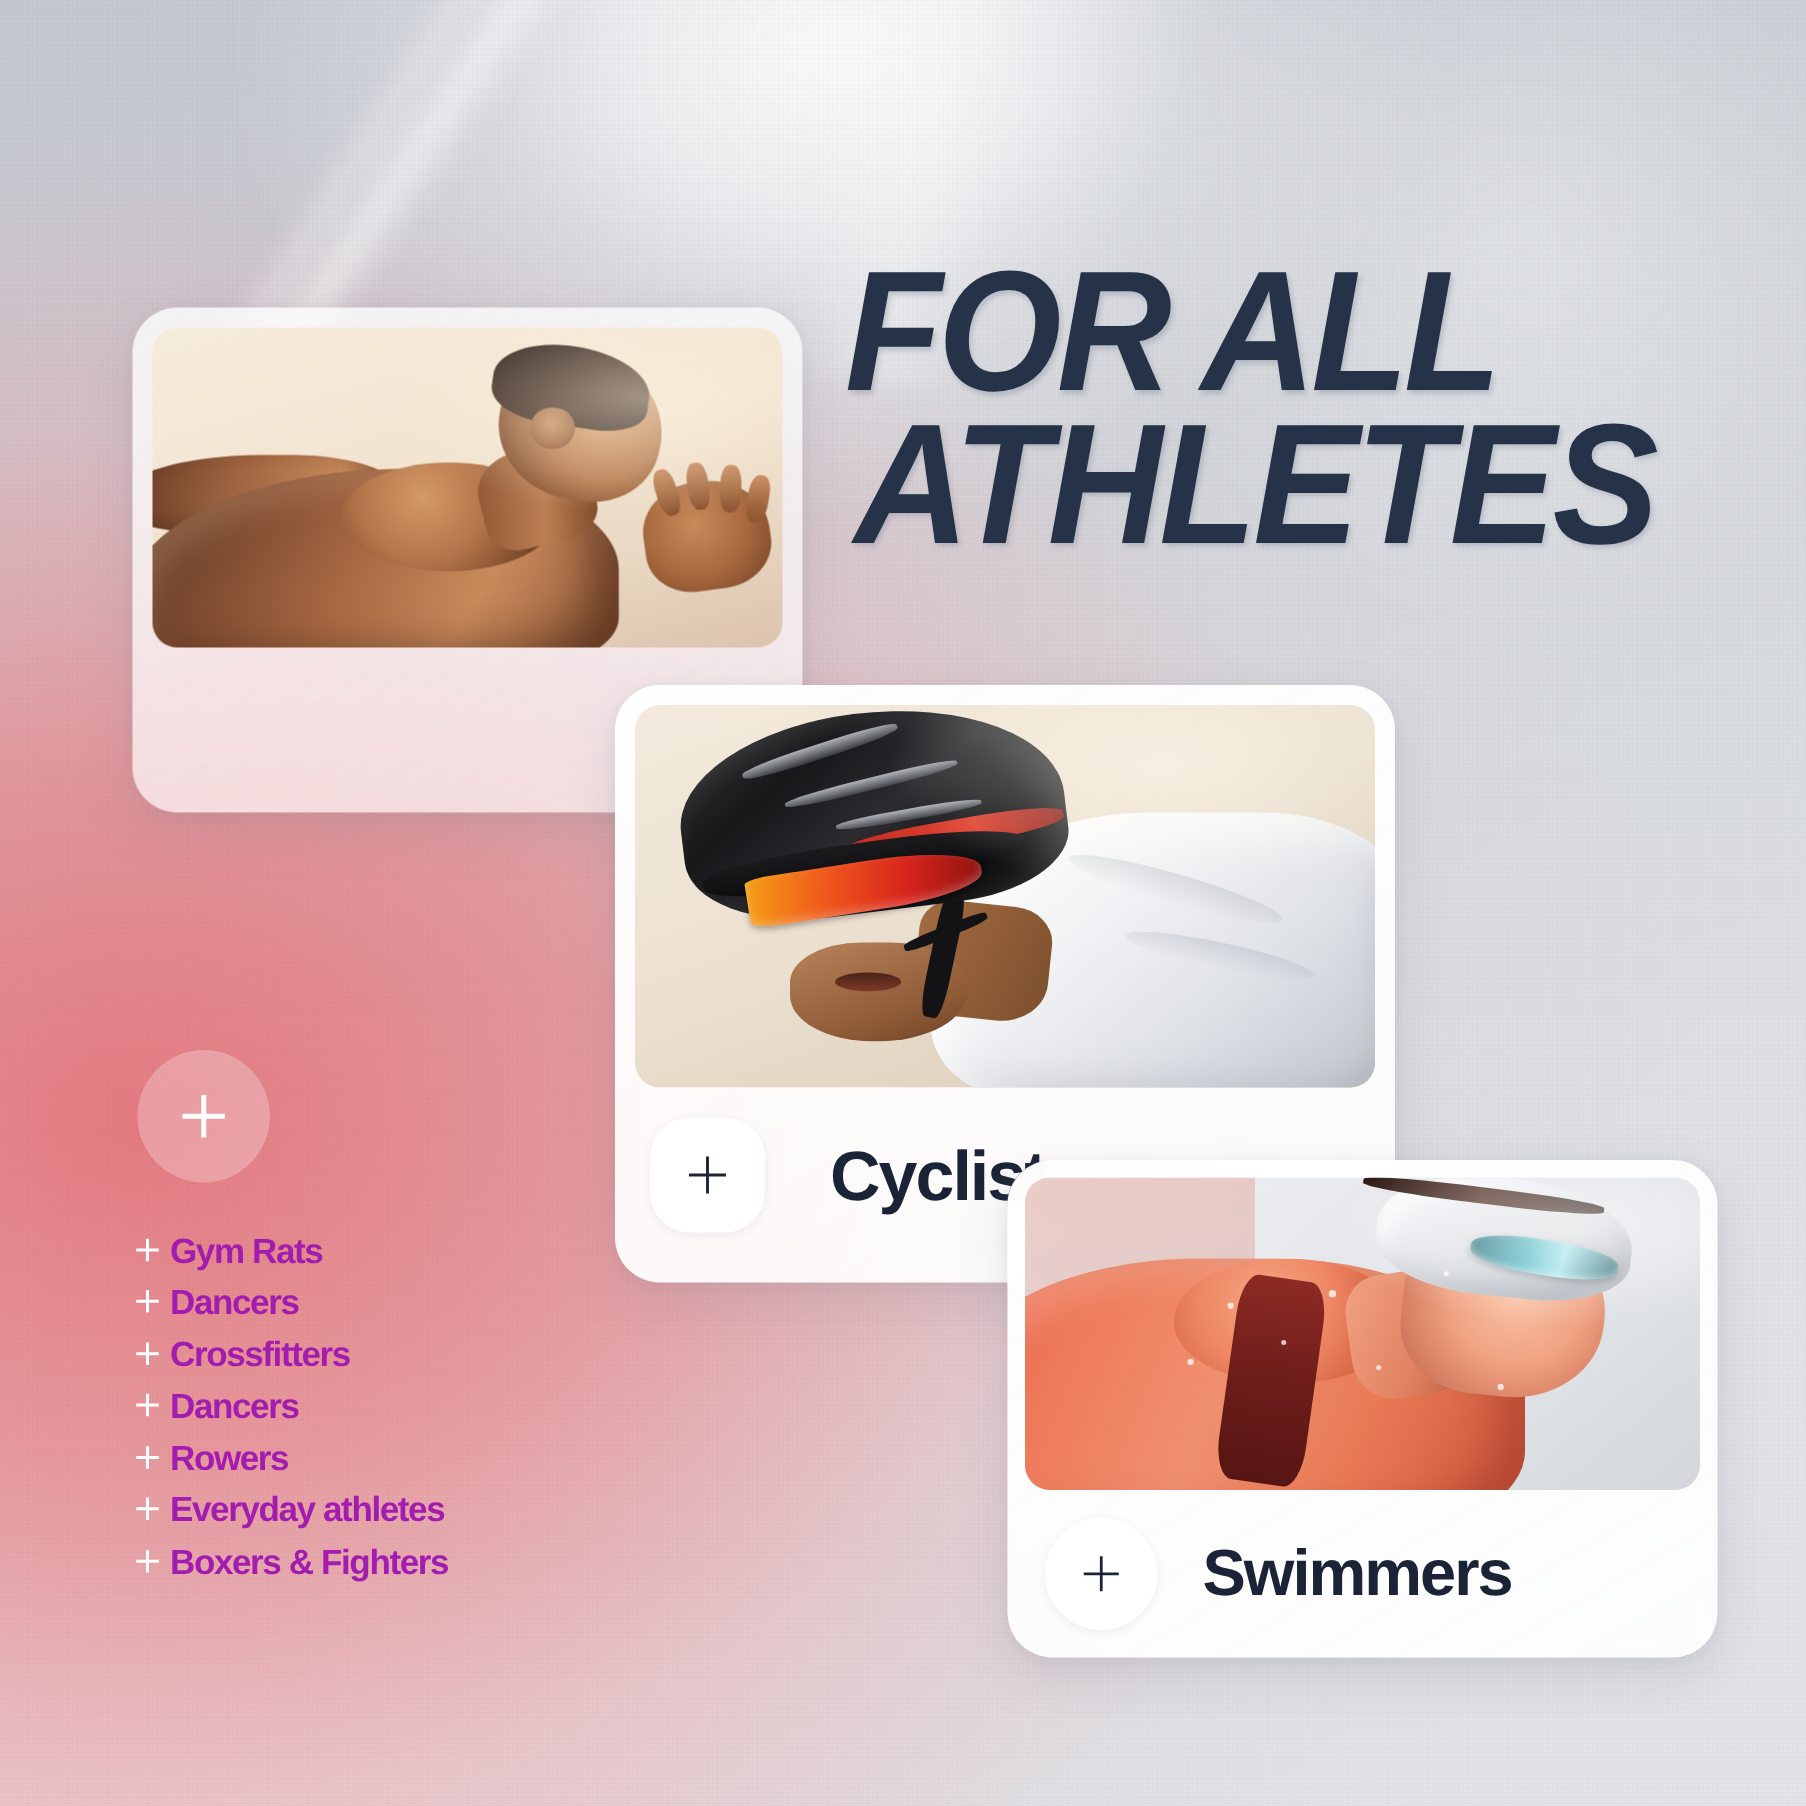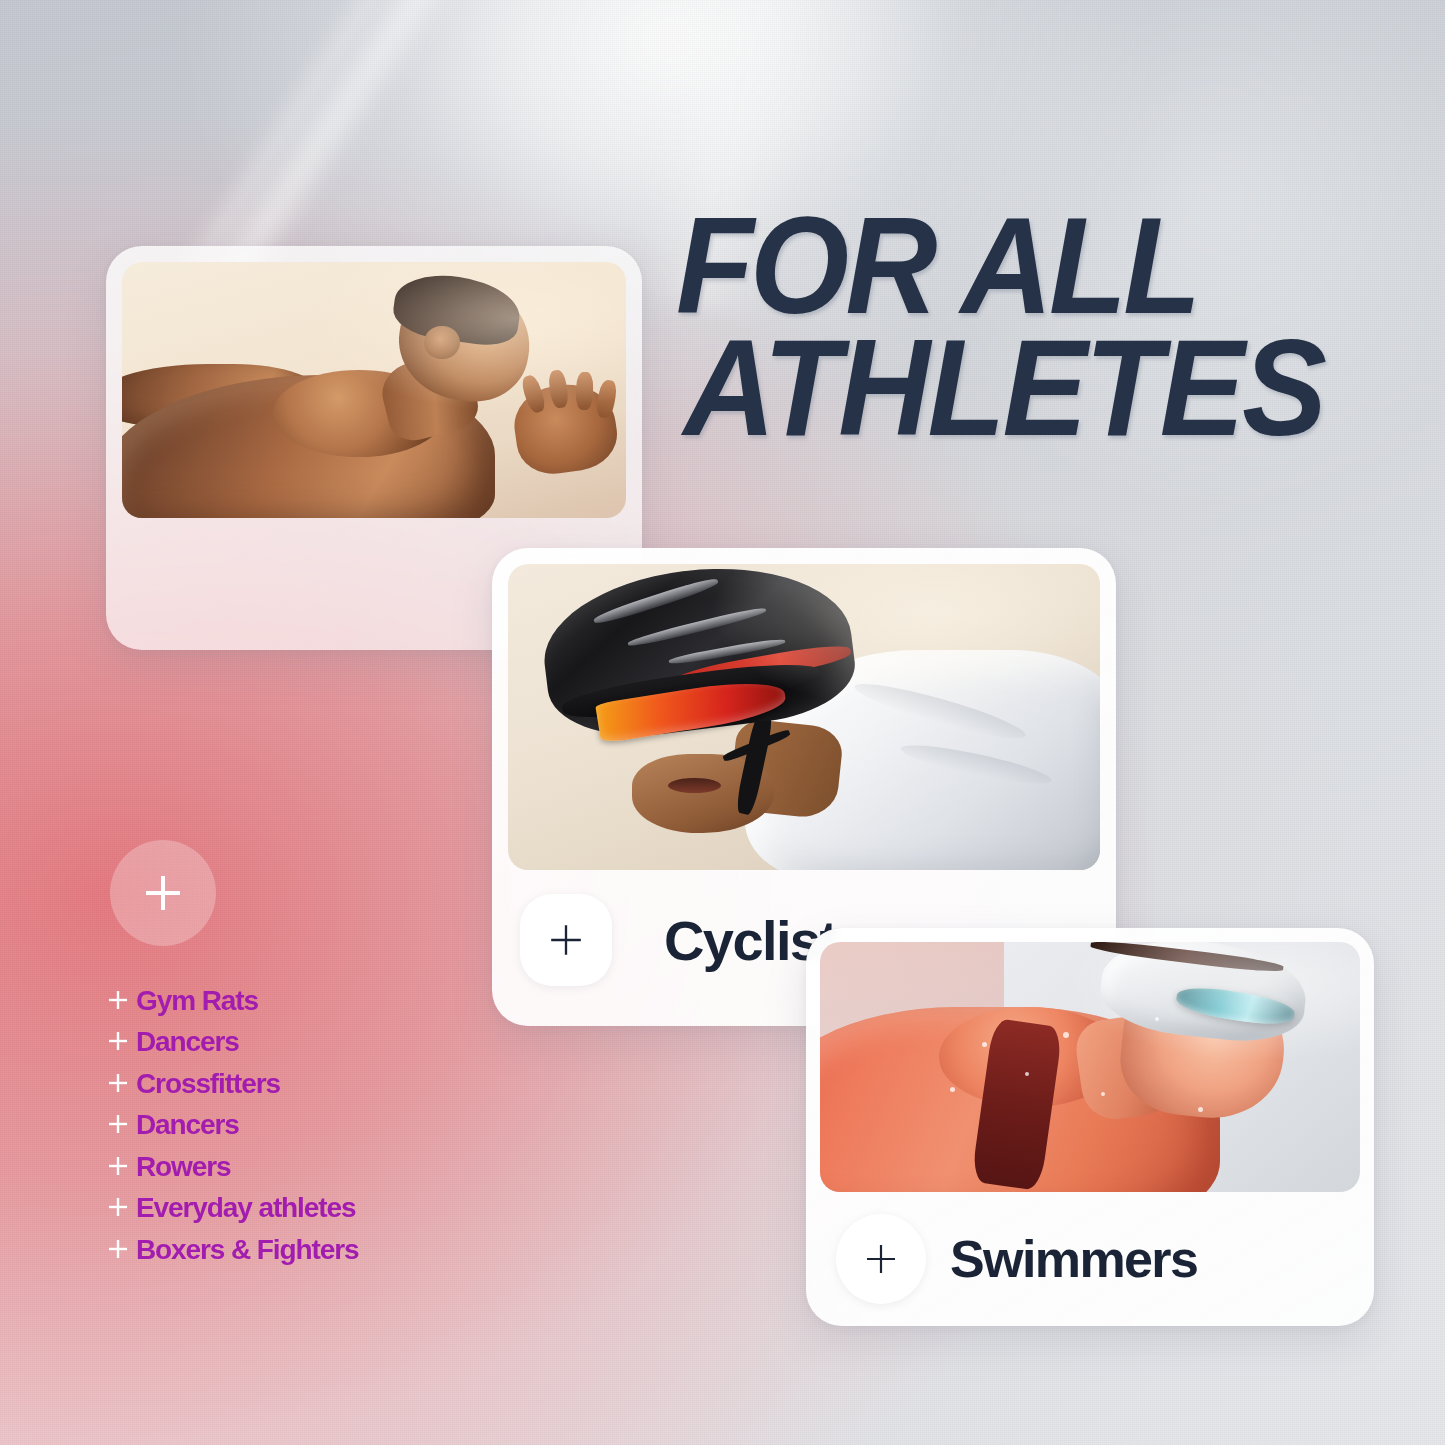--- a/index.html
+++ b/index.html
@@ -241,21 +241,21 @@
       <div class="sh s-glow"></div>
     </div>
 
     <div class="cap-row" style="left:30px;top:286px;">
       <div class="plus-circle" style="width:90px;height:90px;">
         <svg width="34" height="34" viewBox="0 0 34 34" aria-hidden="true">
           <line x1="17" y1="3" x2="17" y2="31" stroke="#1b2436" stroke-width="2.2"></line>
           <line x1="3" y1="17" x2="31" y2="17" stroke="#1b2436" stroke-width="2.2"></line>
         </svg>
       </div>
-      <span class="cap-label" style="font-size:52px;margin-left:24px;">Swimmers</span>
+      <span class="cap-label" style="font-size:52px;margin-left:36px;">Swimmers</span>
     </div>
   </div>
 
   <div class="bigcircle">
     <svg width="42" height="42" viewBox="0 0 42 42" aria-hidden="true">
       <line x1="21" y1="4" x2="21" y2="38" stroke="#ffffff" stroke-width="4" stroke-linecap="butt"></line>
       <line x1="4" y1="21" x2="38" y2="21" stroke="#ffffff" stroke-width="4" stroke-linecap="butt"></line>
     </svg>
   </div>
 

